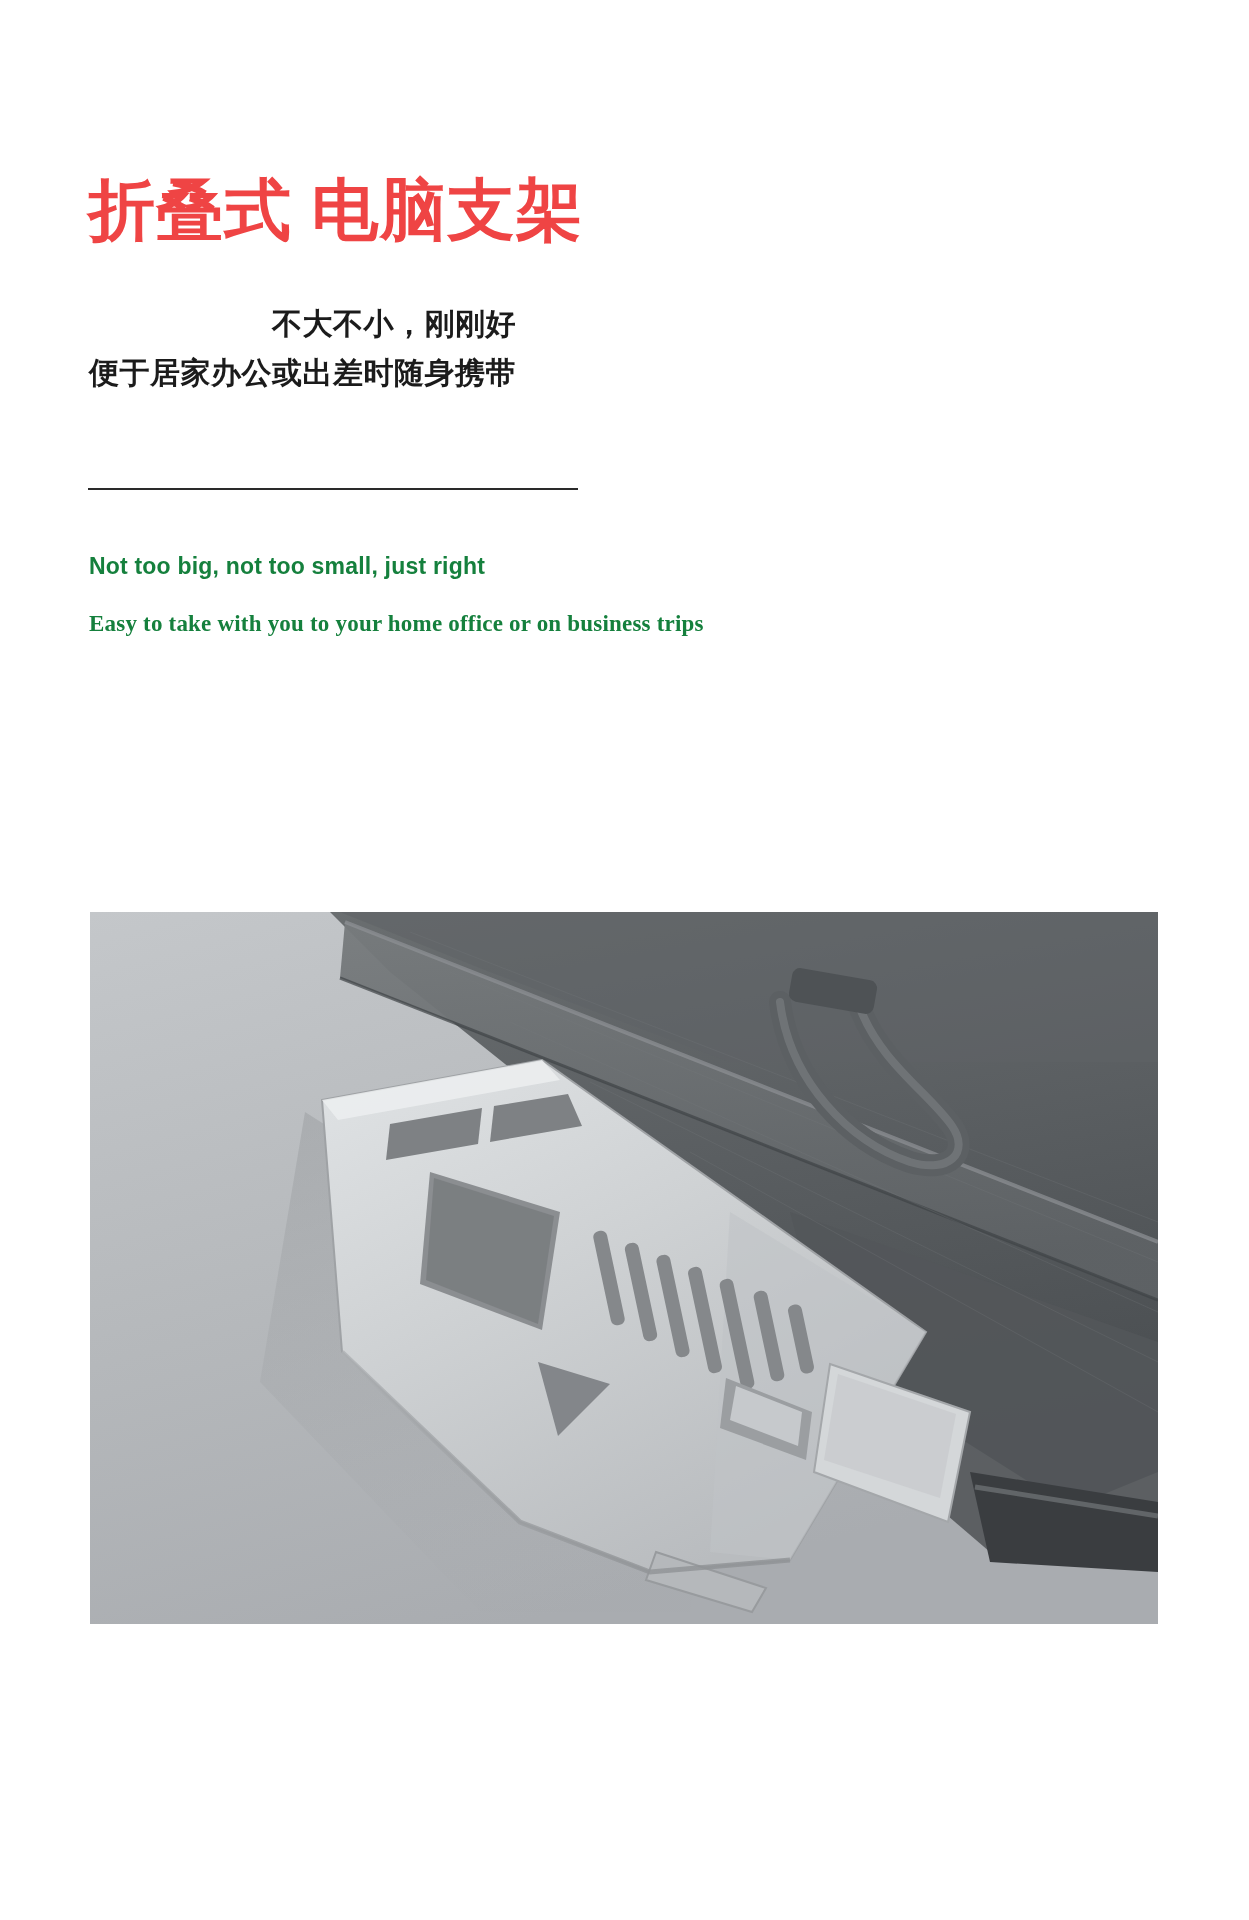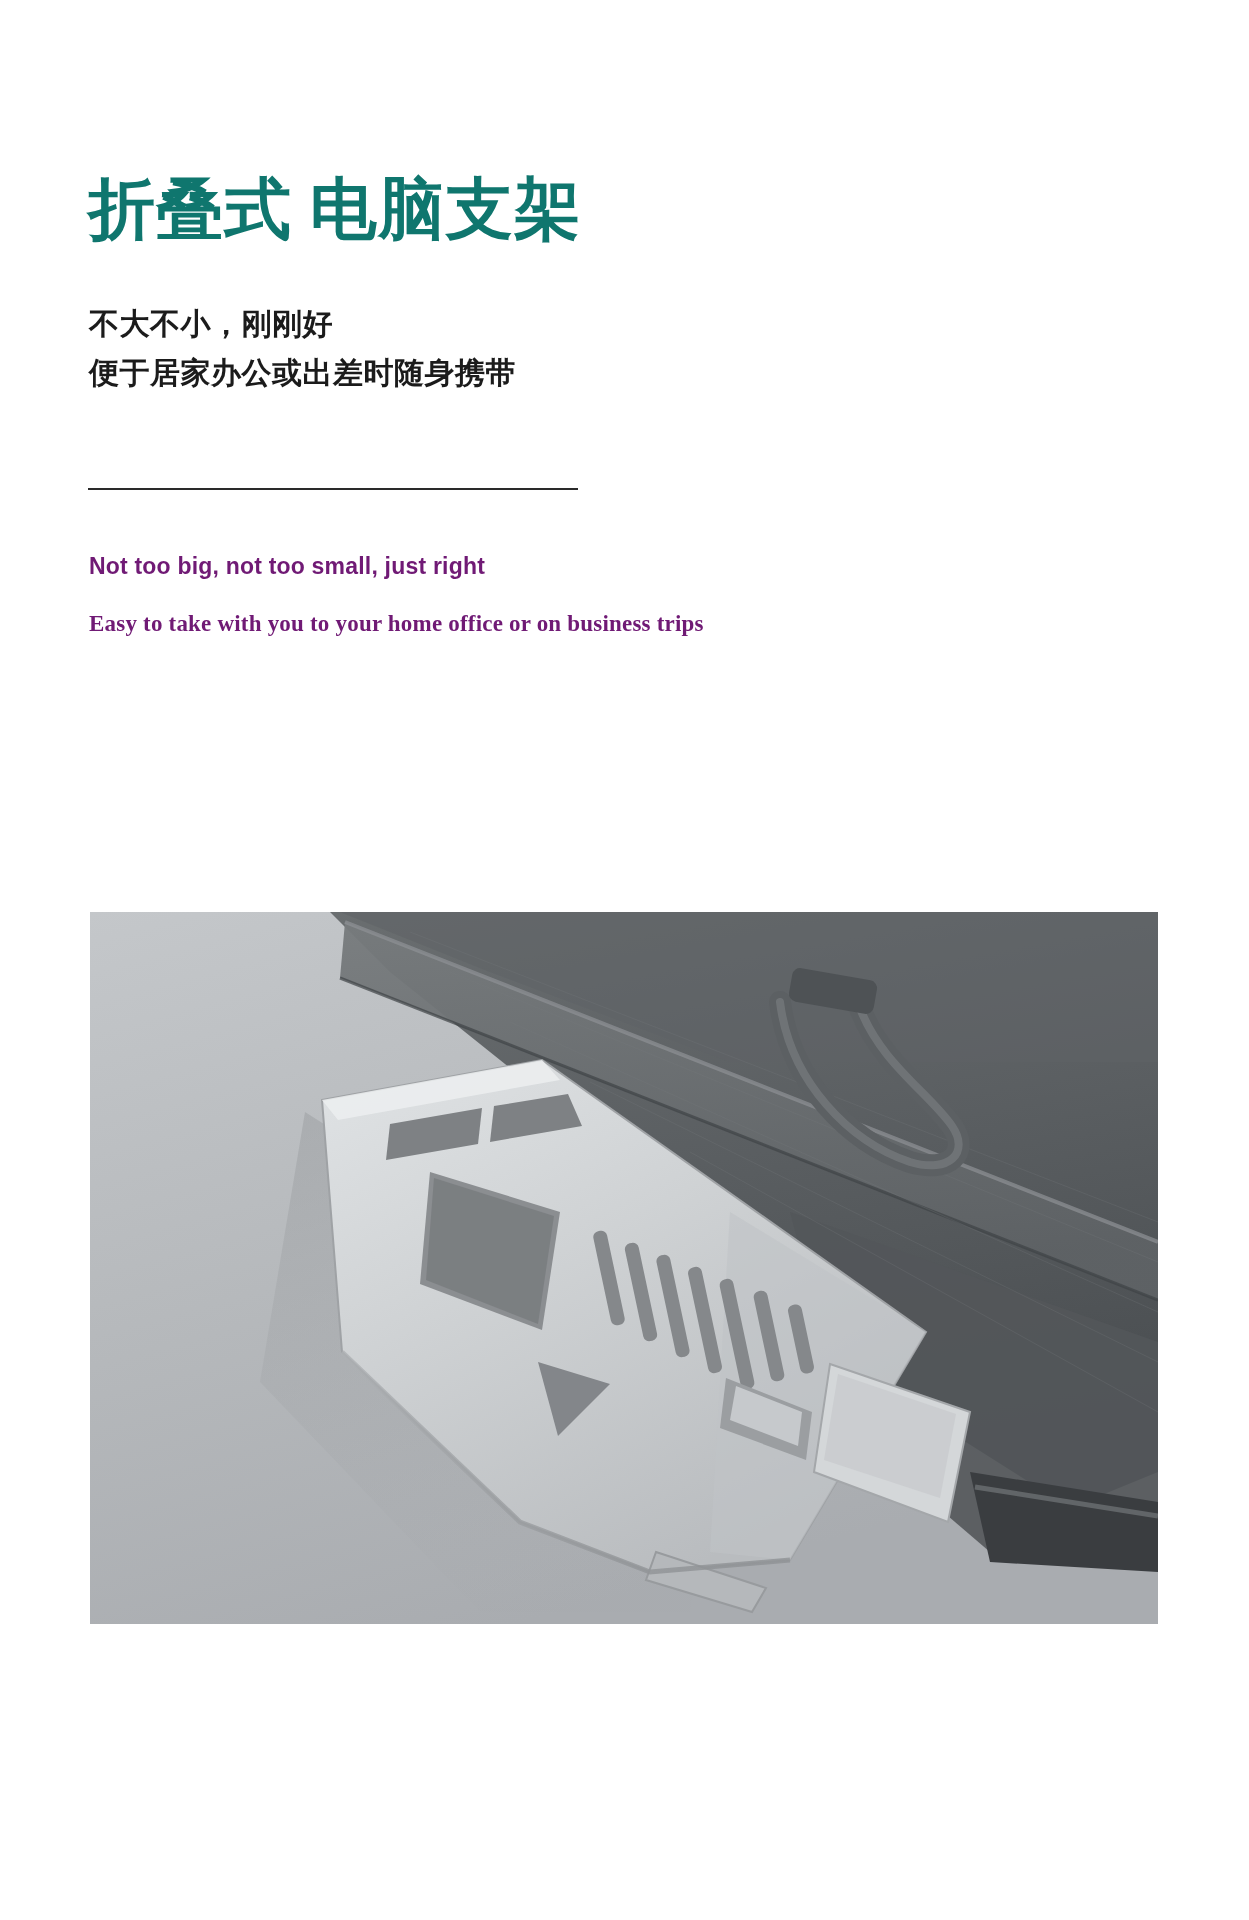--- a/index.html
+++ b/index.html
@@ -25,55 +25,55 @@
 
   
   .headline {
     position: absolute;
     left: 88px;
     top: 128px;
     font-size: 67px;
     line-height: 1.1;
     font-weight: 700;
     letter-spacing: 1px;
-    color: #0f766e;
+    color: #ef4444;
     white-space: nowrap;
-    font-family: Liberation Serif, serif;
   }
 
   .subhead {
     position: absolute;
     left: 89px;
     top: 300px;
     font-size: 30px;
     line-height: 1.62;
     font-weight: 700;
     color: #1b1b1b;
     letter-spacing: 0.5px;
   }
   .subhead div {
     white-space: nowrap;
+    text-align: right;
   }
 
   .rule {
     position: absolute;
     left: 88px;
     top: 488px;
     width: 490px;
     height: 2px;
     background: #2a2a2a;
   }
 
   .en-block {
     position: absolute;
     left: 89px;
     top: 555px;
     font-size: 23px;
     font-weight: 700;
-    color: #701a75;
+    color: #15803d;
     letter-spacing: 0.2px;
     line-height: 1.0;
   }
   .en-block .line1 { margin-bottom: 34px; white-space: nowrap; }
   .en-block .line2 { white-space: nowrap; font-family: Liberation Serif, serif; }
 
   
   .photo {
     position: absolute;
     left: 90px;

